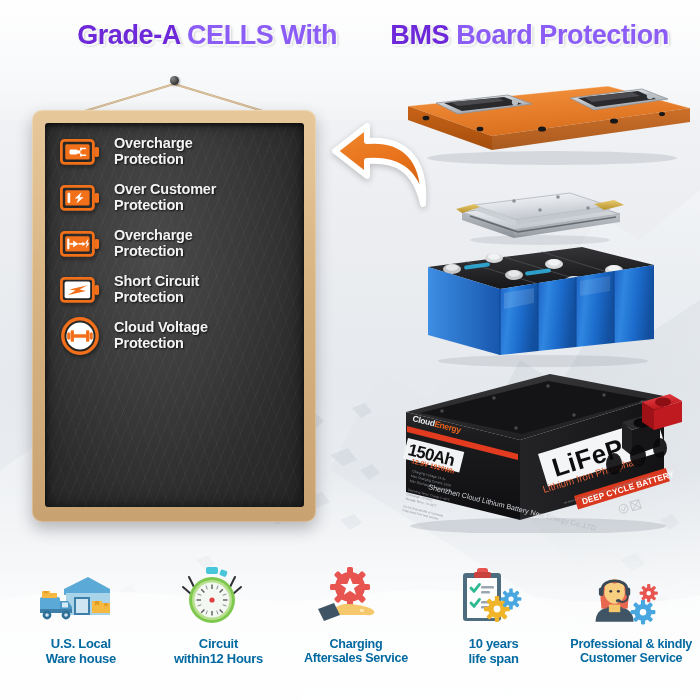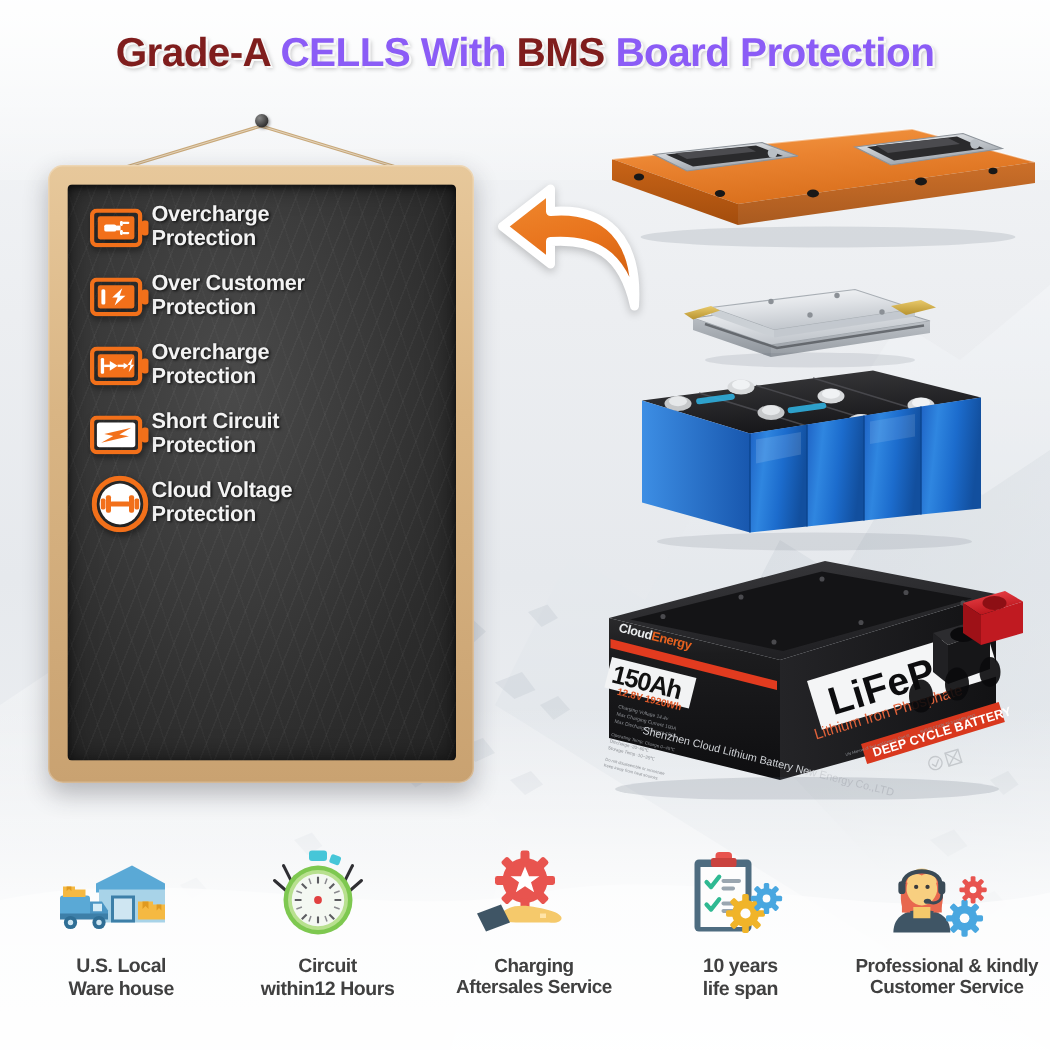--- a/index.html
+++ b/index.html
@@ -43,21 +43,21 @@
     text-align: center;
     z-index: 20;
   }
   .title-text {
     font-size: 27px;
     font-weight: bold;
     letter-spacing: -0.4px;
     white-space: nowrap;
     text-shadow: 1.5px 1.5px 0 rgba(255,255,255,.85), 2px 2px 3px rgba(0,0,0,.22);
   }
-  .t-orange { color: #7f1d1d; }
+  .t-orange { color: #6d28d9; margin-left: 46px; }
   .t-black  { color: #8b5cf6; }
 
   
   .board-wrap {
     position: absolute;
     left: 24px; top: 62px;
     width: 300px; height: 465px;
     z-index: 15;
   }
   .hanger {
@@ -96,21 +96,21 @@
     font-size: 17.5px;
     font-weight: bold;
     text-align: center;
     letter-spacing: -0.2px;
     text-shadow: 1px 1px 2px rgba(0,0,0,.85), 0 0 1px rgba(0,0,0,.9);
     margin-top: 4px;
     margin-bottom: 14px;
   }
 
   .feature-list { display: flex; flex-direction: column; gap: 12px; padding-left: 4px; }
-  .feature-row { display: flex; align-items: center; }
+  .feature-row { display: flex; align-items: center; gap: 13px; }
   .feat-icon {
     width: 42px; min-width: 42px; height: 34px;
     display: flex; align-items: center; justify-content: center;
     filter: drop-shadow(1px 2px 2px rgba(0,0,0,.55));
   }
   .feat-label {
     color: #f3f3f3;
     font-size: 14.5px;
     font-weight: bold;
     line-height: 1.08;
@@ -152,21 +152,21 @@
     padding: 6px 6px 0 6px;
   }
   .bf-item {
     flex: 1;
     display: flex; flex-direction: column; align-items: center;
     text-align: center;
   }
   .bf-icon { width: 74px; height: 72px; display: flex; align-items: center; justify-content: center; }
   .bf-text {
     margin-top: 4px;
-    font-size: 13px; font-weight: bold; color: #404040;
+    font-size: 13px; font-weight: bold; color: #0369a1;
     line-height: 1.12; letter-spacing: -0.3px;
     text-shadow: 1px 1px 0 rgba(255,255,255,.9);
     white-space: nowrap;
     margin-left: 12px;
   }
   .bf-text .l2 { display: block; }
   .bf-wide .bf-text { font-size: 12.6px; }
 </style>
 </head>
 <body>

